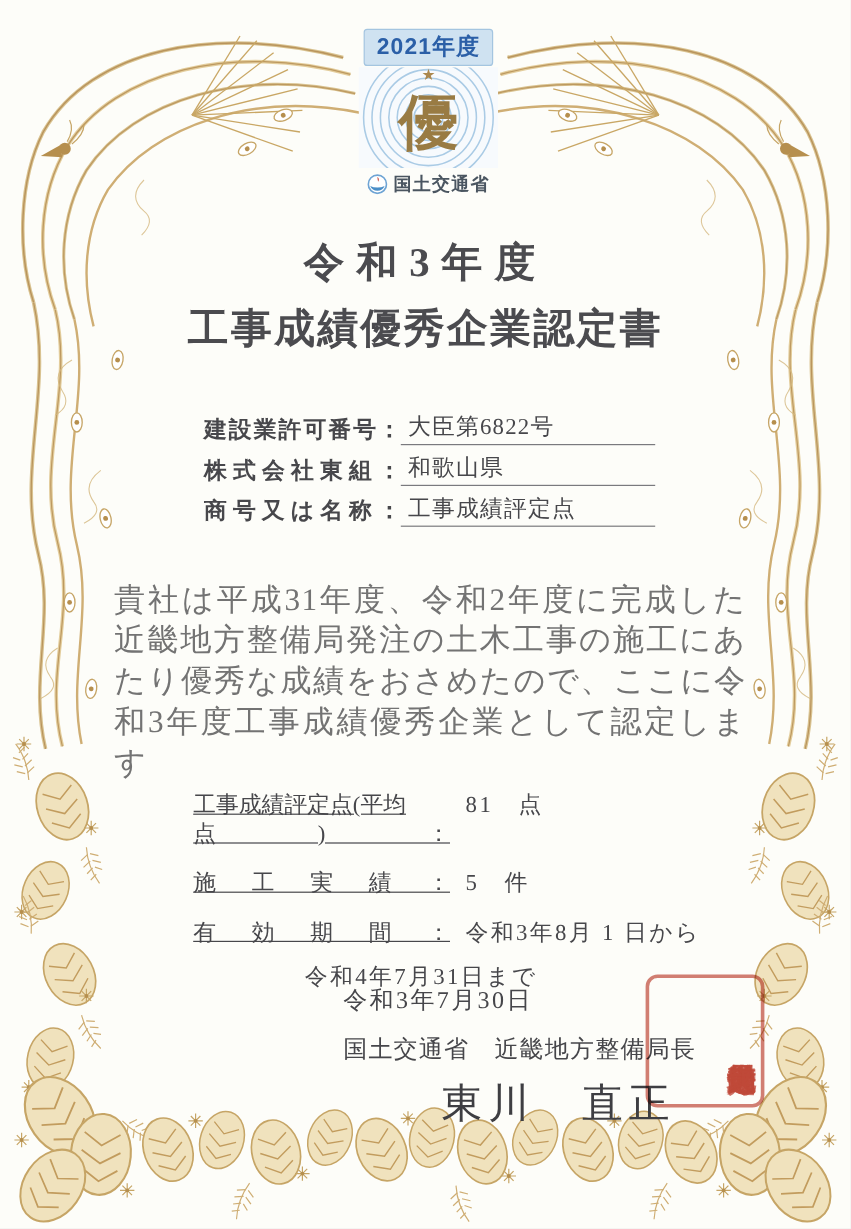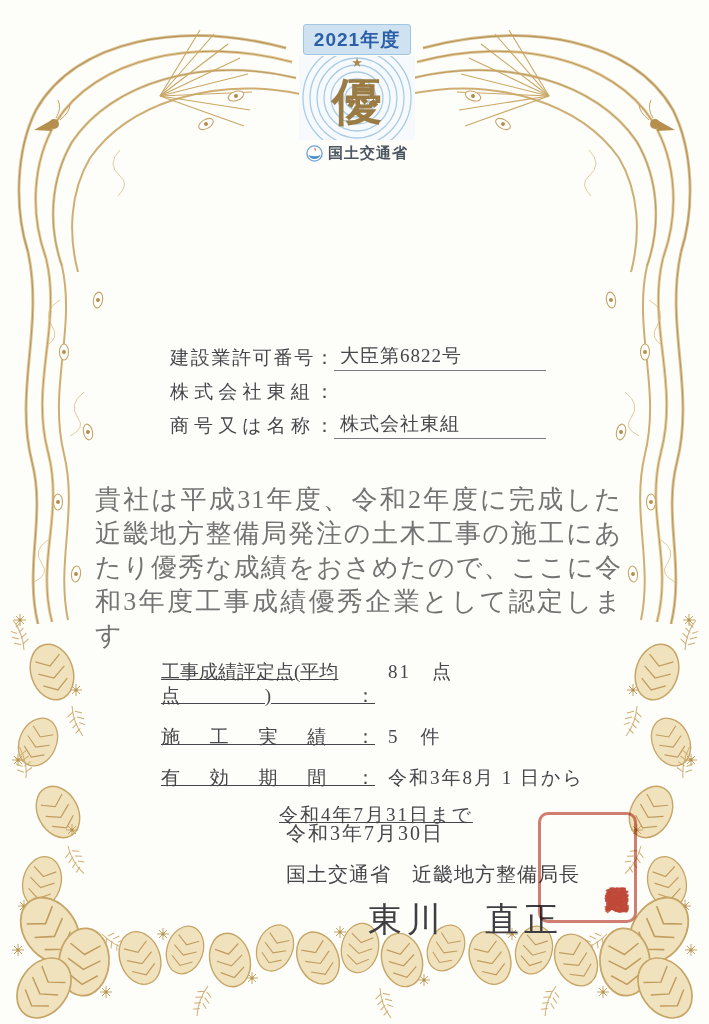--- a/index.html
+++ b/index.html
@@ -33,39 +33,39 @@
   }
 
   
   .title{position:absolute;left:0;right:0;top:196px;text-align:center;color:#4b4b4f;}
   .title-line1{font-size:34px;font-weight:600;letter-spacing:10px;}
   .title-line2{font-size:34px;font-weight:600;letter-spacing:2px;margin-top:9px;}
 
   
   .fields{position:absolute;left:170px;top:337px;font-size:19px;color:#47474b;}
   .field-row{display:flex;align-items:flex-end;height:34px;}
-  .field-label{width:164px;text-align-last:justify;text-justify:inter-character;}
+  .field-label{width:164px;text-align-last:justify;text-justify:inter-character;font-weight:bold;}
   .field-value{
     width:206px;border-bottom:1.5px solid #7a7a7e;
     padding:0 0 1px 6px;letter-spacing:1px;
   }
 
   
   .body-text{
     position:absolute;left:94px;top:482px;width:527px;
     font-size:26px;line-height:34px;letter-spacing:1px;color:#737373;
     text-align:justify;text-justify:inter-ideograph;margin:1px;
   }
 
   
   .stats{position:absolute;left:161px;top:660px;font-size:19px;color:#47474b;}
   .stat-row{display:flex;margin-bottom:17px;line-height:24px;}
   .stat-label{width:214px;text-align-last:justify;text-justify:inter-character;text-decoration:underline;}
   .stat-value{padding-left:13px;letter-spacing:2px;}
-  .stat-cont{margin-left:118px;margin-top:-4px;letter-spacing:2px;line-height:24px;text-decoration:underline;}
+  .stat-cont{margin-left:93px;margin-top:-4px;letter-spacing:2px;line-height:24px;}
 
   
   .footer{position:absolute;left:286px;top:820px;color:#46464a;}
   .footer-date{font-size:20px;letter-spacing:2px;}
   .footer-issuer{font-size:20px;letter-spacing:1px;margin-top:14px;}
   .footer-name{font-size:34px;letter-spacing:5px;margin:9px 0 0 82px;color:#3e3e42;}
 
   .seal{
     position:absolute;left:538px;top:812px;width:99px;height:111px;
     border:3.5px solid rgba(193,73,58,.7);border-radius:10px;
@@ -219,32 +219,37 @@
     <div class="ministry-line">
       <svg width="17" height="17" viewBox="0 0 17 17" aria-hidden="true">
         <circle cx="8.5" cy="8.5" r="7.6" fill="#ffffff" stroke="#6ea4d4" stroke-width="1.4"></circle>
         <path d="M2.5 10 A6.5 6.5 0 0 0 14.5 10 A8.5 4.5 0 0 1 2.5 10 Z" fill="#4a8ec7"></path>
         <path d="M8.5 2.2 q2.2 1.8 0.6 4.2 q-0.6 -2.4 -0.6 -4.2 Z" fill="#cc4f43"></path>
       </svg>
       <span class="ministry-label">国土交通省</span>
     </div>
   </div>
 
+  <div class="title">
+    <div class="title-line1">令和3年度</div>
+    <div class="title-line2">工事成績優秀企業認定書</div>
+  </div>
 
   <div class="fields">
     <div class="field-row">
       <span class="field-label">建設業許可番号：</span>
       <span class="field-value">大臣第6822号</span>
     </div>
     <div class="field-row">
       <span class="field-label">株式会社東組：</span>
+      <span class="field-value">和歌山県</span>
     </div>
     <div class="field-row">
       <span class="field-label">商号又は名称：</span>
-      <span class="field-value">株式会社東組</span>
+      <span class="field-value">工事成績評定点</span>
     </div>
   </div>
 
   <p class="body-text">貴社は平成31年度、令和2年度に完成した近畿地方整備局発注の土木工事の施工にあたり優秀な成績をおさめたので、ここに令和3年度工事成績優秀企業として認定します</p>
 
   <div class="stats">
     <div class="stat-row">
       <span class="stat-label">工事成績評定点(平均点)：</span>
       <span class="stat-value">81　点</span>
     </div>

